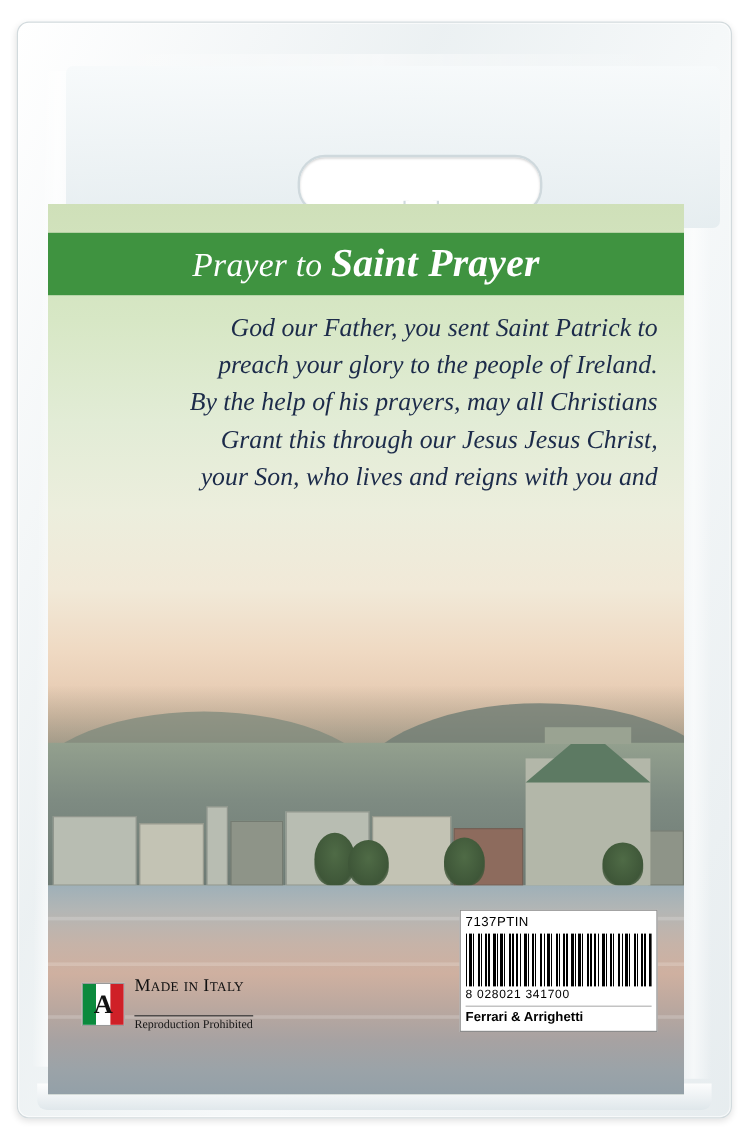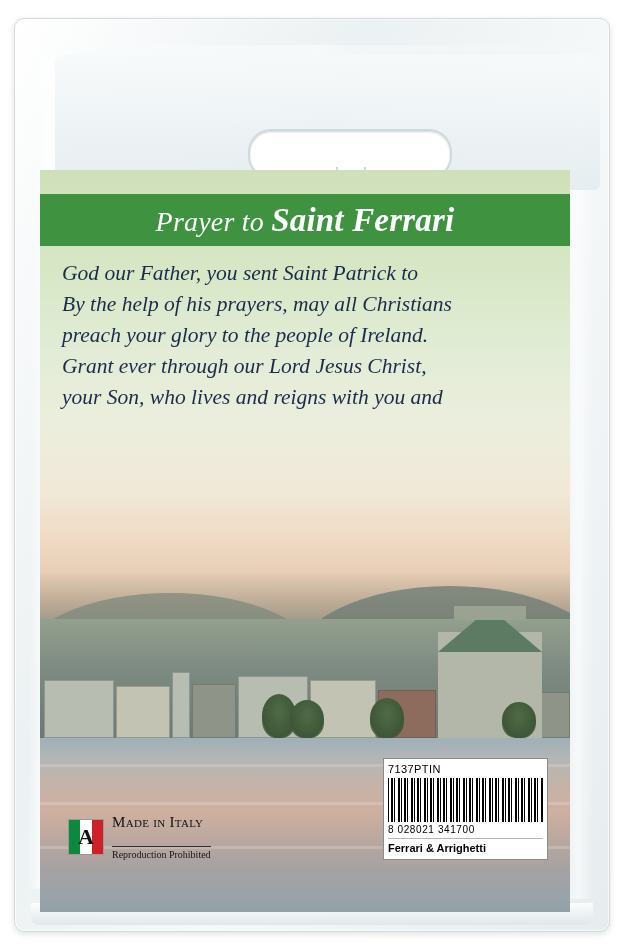--- a/index.html
+++ b/index.html
@@ -236,21 +236,21 @@
     font-weight: bold;
     font-size: 33px;
   }
 
   
   .prayer {
     position: absolute;
     left: 22px;
     top: 88px;
     width: 486px;
-    text-align: left;
+    text-align: right;
     color: #1c2b4a;
     font-family: "Liberation Serif", serif;
     font-style: italic;
     font-size: 21.5px;
     line-height: 31px;
   }
   .prayer .ln { display: block; white-space: nowrap; }
 
   
   .barcode-label {
@@ -414,29 +414,29 @@
 
     <div class="water">
       <div class="water-streak" style="top:26px;"></div>
       <div class="water-streak" style="top:64px;"></div>
       <div class="water-streak" style="top:108px;"></div>
     </div>
 
     <div class="title-band">
       <div class="title-text">
         <span>Prayer to</span>
-        <span class="saint">Saint Ferrari</span>
+        <span class="saint">Saint Prayer</span>
       </div>
     </div>
 
     <div class="prayer">
       <span class="ln">God our Father, you sent Saint Patrick to</span>
+      <span class="ln">preach your glory to the people of Ireland.</span>
       <span class="ln">By the help of his prayers, may all Christians</span>
-      <span class="ln">preach your glory to the people of Ireland.</span>
-      <span class="ln">Grant ever through our Lord Jesus Christ,</span>
+      <span class="ln">Grant this through our Jesus Jesus Christ,</span>
       <span class="ln">your Son, who lives and reigns with you and</span>
     </div>
 
     <div class="barcode-label">
       <div class="barcode-sku">7137PTIN</div>
       <div class="barcode-bars"></div>
       <div class="barcode-digits">8  028021  341700</div>
       <div class="barcode-brand">Ferrari &amp; Arrighetti</div>
     </div>
 

